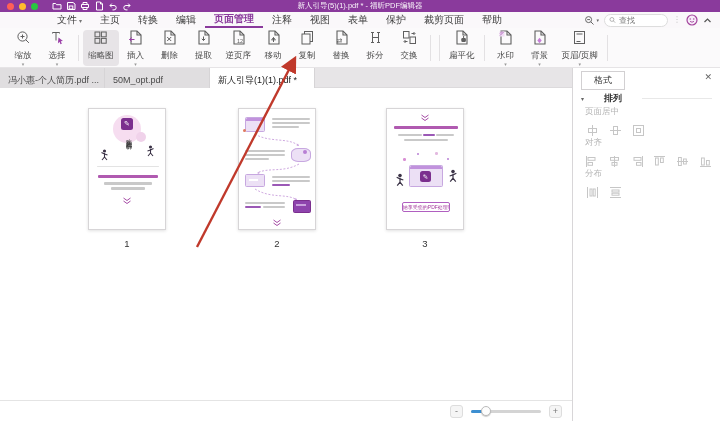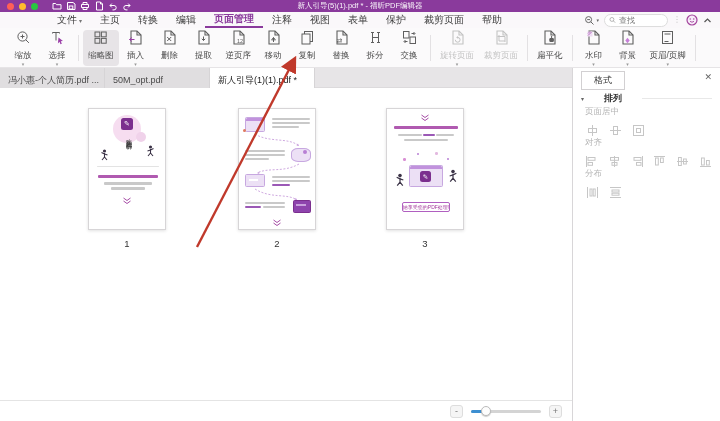--- a/index.html
+++ b/index.html
@@ -268,40 +268,20 @@
         <div class="tb">
           <span><svg width="17" height="17" viewBox="0 0 17 17" fill="none">
               <rect x="2.5" y="2.5" width="5.5" height="6.5" stroke="#5f5f5f"></rect>
               <rect x="9" y="8" width="5.5" height="6.5" stroke="#5f5f5f"></rect>
               <path d="M10.5 4.5h3M12.5 3l1.5 1.5-1.5 1.5M6.5 12.5h-3M4.5 11L3 12.5 4.5 14" stroke="#5f5f5f"></path>
             </svg></span>
           <span class="tbl">交换</span>
         </div>
       </div>
       <div class="tdiv"></div>
-      <div class="tgroup">
-        <div class="tb dis">
-          <span><svg width="17" height="17" viewBox="0 0 17 17" fill="none">
-              <path d="M4 2h6l4 4v9H4z" stroke="#c3c3c3" stroke-width="1.1"></path>
-              <path d="M10 2v4h4" stroke="#c3c3c3" stroke-width="1.1"></path>
-              <path d="M6.3 10.8a2.4 2.4 0 102.4-2.4h-1" stroke="#c3c3c3"></path>
-              <path d="M9 7l-1.6 1.4L9.2 10z" fill="#c3c3c3"></path>
-            </svg></span>
-          <span class="tbl">旋转页面</span>
-          <span class="tbc">▾</span>
-        </div>
-        <div class="tb dis">
-          <span><svg width="17" height="17" viewBox="0 0 17 17" fill="none">
-              <path d="M4 2h6l4 4v9H4z" stroke="#c3c3c3" stroke-width="1.1"></path>
-              <path d="M10 2v4h4" stroke="#c3c3c3" stroke-width="1.1"></path>
-              <path d="M6 6v6h6M4.5 7.5H12V13" stroke="#c3c3c3"></path>
-            </svg></span>
-          <span class="tbl">裁剪页面</span>
-        </div>
-      </div>
       <div class="tdiv"></div>
       <div class="tgroup">
         <div class="tb">
           <span><svg width="17" height="17" viewBox="0 0 17 17" fill="none">
               <path d="M4 2h6l4 4v9H4z" stroke="#5f5f5f" stroke-width="1.1"></path>
               <path d="M10 2v4h4" stroke="#5f5f5f" stroke-width="1.1"></path>
               <rect x="8.3" y="9" width="4.6" height="4" rx="1.2" fill="#5f5f5f"></rect>
               <path d="M10.6 7v2" stroke="#5f5f5f"></path>
             </svg></span>
           <span class="tbl">扁平化</span>

